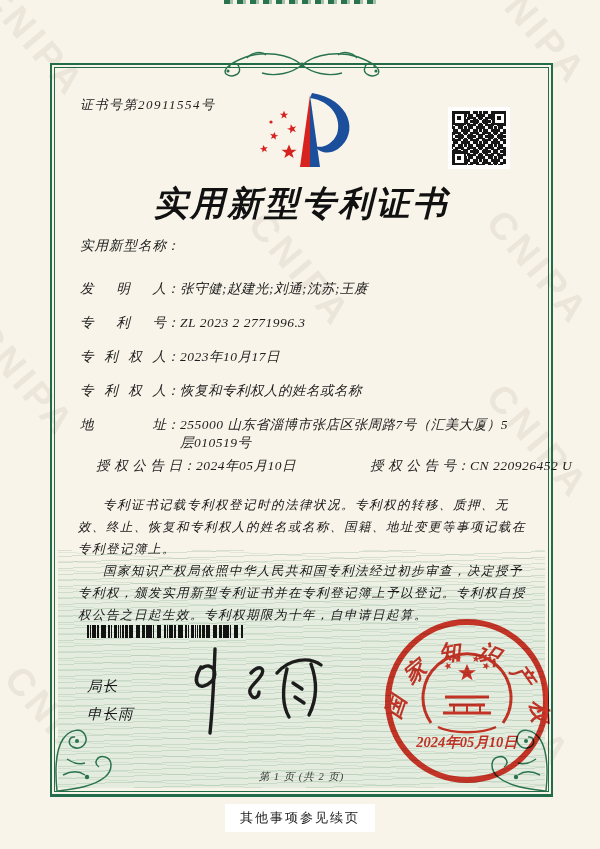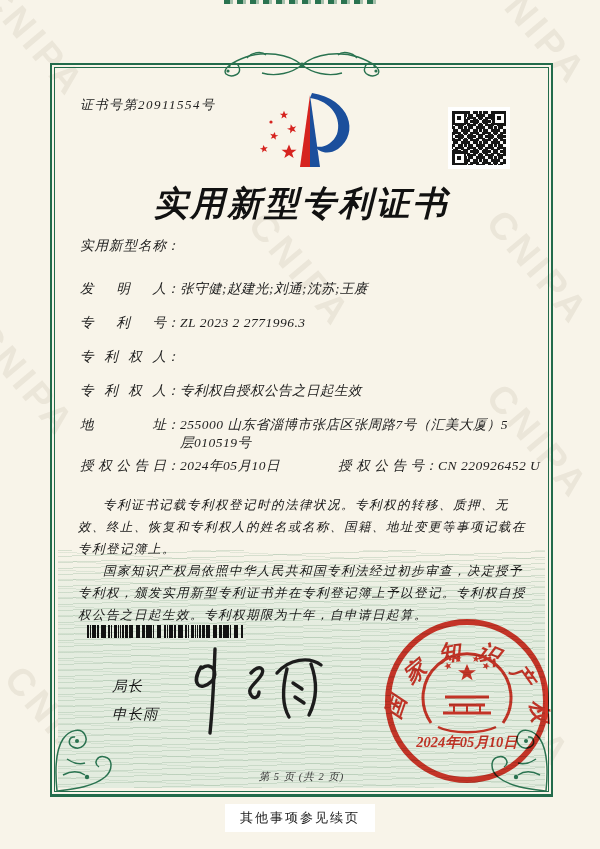--- a/index.html
+++ b/index.html
@@ -63,34 +63,34 @@
   .fields{position:absolute;left:28px;right:36px;top:172px;font-size:13.5px;}
   .field-row{display:flex;align-items:flex-start;margin-bottom:16px;line-height:18px;}
   .row-name{margin-bottom:25px;}
   .row-addr{margin-bottom:5px;justify-content:space-between;}
   .flabel{
     display:inline-block;width:86px;flex:0 0 86px;
     text-align:justify;text-align-last:justify;letter-spacing:0;
   }
   .fcolon{flex:0 0 14px;}
   .fvalue{flex:1;letter-spacing:.5px;}
-  .pair2{display:flex;flex:0 0 240px;}
+  .pair2{display:flex;flex:0 0 240px;margin-left:16px;}
   .pair2 .fvalue{flex:1;}
   .gap{flex:0 0 18px;}
   
   .paras{position:absolute;left:26px;right:20px;top:429px;font-size:12.5px;line-height:22px;letter-spacing:1.5px;color:#161616;}
   .paras p{margin:0;text-indent:2em;}
   
   .barcode{
     position:absolute;left:35px;top:560px;width:157px;height:13px;
     background:
       repeating-linear-gradient(90deg,#121212 0 2px,transparent 2px 3px,#121212 3px 4px,transparent 4px 7px),
       repeating-linear-gradient(90deg,#121212 0 1px,transparent 1px 5px,#121212 5px 8px,transparent 8px 11px);
   }
-  .officer{position:absolute;left:35px;top:612px;font-family:"Liberation Sans","DejaVu Sans",sans-serif;font-size:14.5px;color:#1a1a1a;margin-left:25px;}
+  .officer{position:absolute;left:35px;top:612px;font-family:"Liberation Sans","DejaVu Sans",sans-serif;font-size:14.5px;color:#1a1a1a;}
   .officer div{margin-bottom:9px;letter-spacing:1px;}
   .signature{position:absolute;left:133px;top:578px;}
   .seal{position:absolute;left:330px;top:552px;mix-blend-mode:multiply;}
   .page-info{position:absolute;left:0;right:0;top:705px;text-align:center;font-size:10.5px;color:#333;letter-spacing:1px;}
   
   .note{
     position:absolute;top:804px;left:50%;transform:translateX(-50%);
     background:#ffffff;padding:5px 15px;font-size:13px;letter-spacing:2px;color:#222;white-space:nowrap;
   }
 </style>
@@ -193,25 +193,26 @@
         <span class="fvalue">张守健;赵建光;刘通;沈苏;王赓</span>
       </div>
       <div class="field-row">
         <span class="flabel">专利号</span>
         <span class="fcolon">：</span>
         <span class="fvalue">ZL 2023 2 2771996.3</span>
       </div>
       <div class="field-row">
         <span class="flabel">专利权人</span>
         <span class="fcolon">：</span>
+        <span class="fvalue">2023年10月17日</span>
       </div>
       <div class="field-row">
         <span class="flabel">专利权人</span>
         <span class="fcolon">：</span>
-        <span class="fvalue">专利权自授权公告之日起生效</span>
+        <span class="fvalue">恢复和专利权人的姓名或名称</span>
       </div>
       <div class="field-row row-addr">
         <span class="flabel">地址</span>
         <span class="fcolon">：</span>
         <span class="fvalue">255000 山东省淄博市张店区张周路7号（汇美大厦）5层010519号</span>
       </div>
       <div class="field-row">
         <span class="pair2">
           <span class="flabel">授权公告日</span>
           <span class="fcolon">：</span>
@@ -268,18 +269,18 @@
           <use href="#star" transform="translate(85,56) scale(0.9)"></use>
           <use href="#star" transform="translate(66,49) scale(0.38) rotate(-20)"></use>
           <use href="#star" transform="translate(76,42) scale(0.38) rotate(-8)"></use>
           <use href="#star" transform="translate(94,42) scale(0.38) rotate(8)"></use>
           <use href="#star" transform="translate(104,49) scale(0.38) rotate(20)"></use>
         </g>
         <text x="85" y="130" text-anchor="middle" font-size="14.5" font-weight="bold" fill="#d9291c" font-family="Liberation Serif, DejaVu Serif, serif">2024年05月10日</text>
       </g>
     </svg>
 
-    <div class="page-info">第 5 页 (共 2 页)</div>
+    <div class="page-info">第 1 页 (共 2 页)</div>
   </div>
 
   <div class="note">其他事项参见续页</div>
 
 </div>
 
 </body></html>

